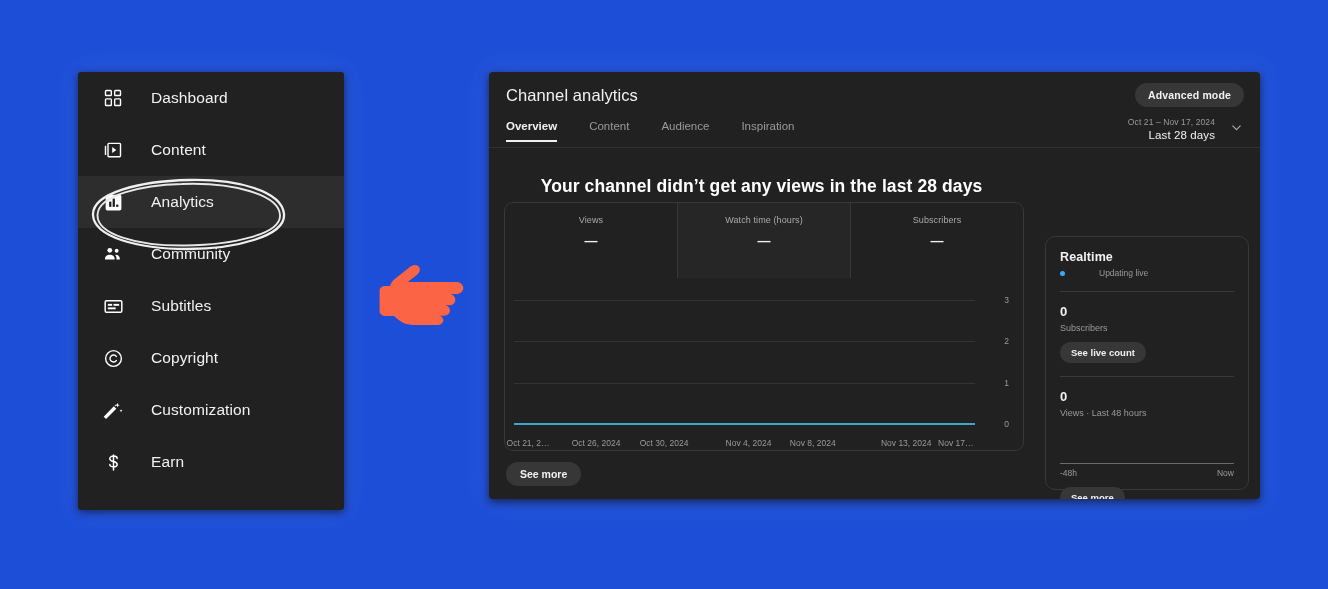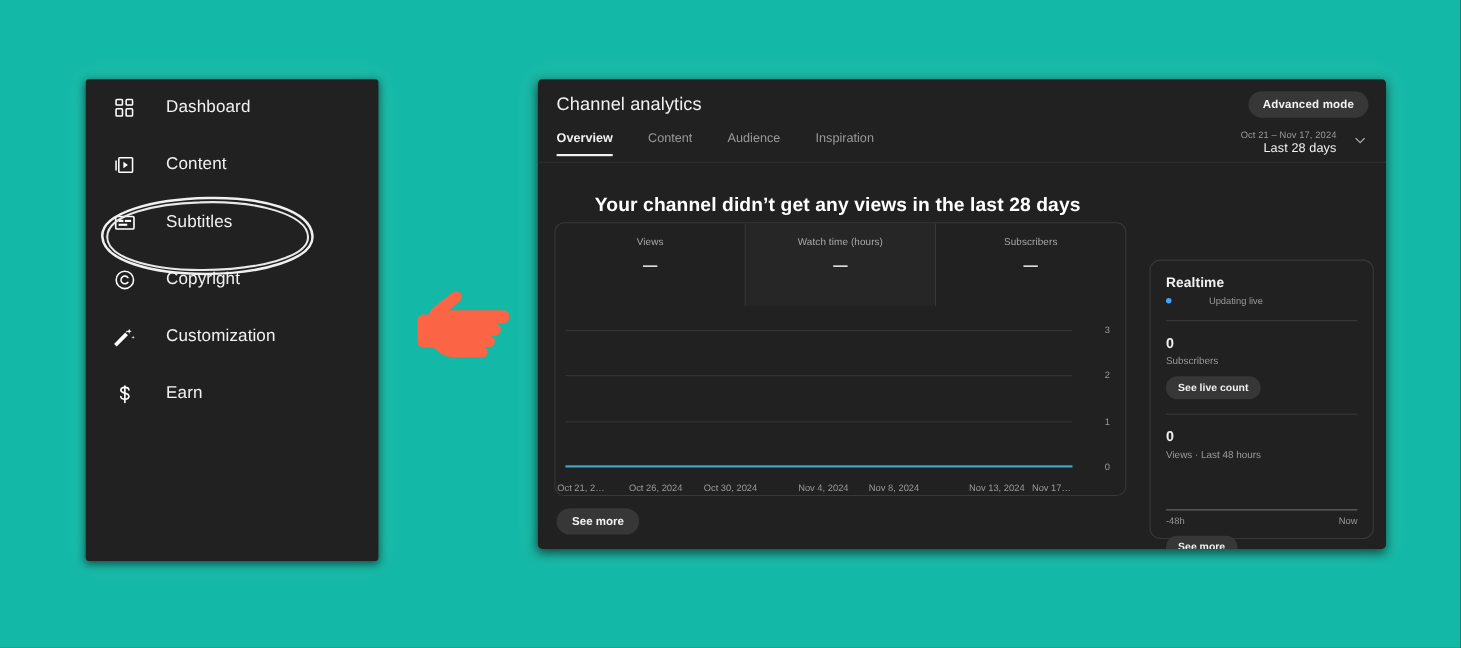--- a/index.html
+++ b/index.html
@@ -2,21 +2,21 @@
 <html><head>
 <meta charset="utf-8">
 <style>
   * { margin:0; padding:0; box-sizing:border-box; }
   html, body {
     width:1328px; height:589px;
     background:#181818;
     font-family:"Liberation Sans", sans-serif;
     overflow:hidden;
   }
-  #root { position:relative; width:1328px; height:589px; background:#14b8a6; }
+  #root { position:relative; width:1328px; height:589px; background:#1d4ed8; }
 
   
   #sidebar {
     position:absolute; left:78px; top:72px; width:266px; height:438px;
     background:#212121; border-radius:3px;
     box-shadow: 0 0 26px 6px rgba(255,255,255,0.055), 0 2px 8px rgba(0,0,0,.6);
   }
   .nav-item {
     position:relative; display:flex; align-items:center;
     height:52px; padding-left:22px; cursor:pointer;
@@ -175,21 +175,44 @@
       <span class="nav-ico">
         <svg width="20" height="20" viewBox="0 0 24 24" fill="none" stroke="currentColor" stroke-width="1.7">
           <rect x="6" y="4" width="15" height="16" rx="1"></rect>
           <path d="M3 7v11"></path>
             <path d="M11 8.5l5 3.5-5 3.5z" fill="currentColor" stroke="none"></path>
         </svg>
       </span>
       <span class="nav-label">Content</span>
     </div>
 
-
+    <div class="nav-item active">
+      <span class="nav-ico">
+        <svg width="21" height="21" viewBox="0 0 24 24">
+          <rect x="3" y="3" width="18" height="18" rx="2" fill="#ffffff"></rect>
+          <rect x="7" y="11" width="2.6" height="6" fill="#212121"></rect>
+          <rect x="11" y="7.5" width="2.6" height="9.5" fill="#212121"></rect>
+          <rect x="15" y="14.4" width="2.6" height="2.6" fill="#212121"></rect>
+        </svg>
+      </span>
+      <span class="nav-label">Analytics</span>
+    </div>
+
+    <div class="nav-item">
+      <span class="nav-ico">
+        <svg width="22" height="22" viewBox="0 0 24 24" fill="currentColor">
+          <circle cx="8.5" cy="8" r="2.6"></circle>
+            <circle cx="16" cy="8.5" r="2.1"></circle>
+          <path d="M3.2 17.2c0-2.7 2.4-4.4 5.3-4.4s5.3 1.7 5.3 4.4v.8H3.2z"></path>
+          <path d="M15 12.9c2.4.1 4.4 1.6 4.4 4.1v1h-3.6v-1c0-1.6-.5-2.9-1.4-3.8z"></path>
+          <path d="M2.2 5.4l1.1 1.4M4.6 3.6l.4 1.7"></path>
+        </svg>
+      </span>
+      <span class="nav-label">Community</span>
+    </div>
 
     <div class="nav-item">
       <span class="nav-ico">
         <svg width="21" height="21" viewBox="0 0 24 24" fill="none" stroke="currentColor" stroke-width="1.7">
           <rect x="2.5" y="5.5" width="19" height="13" rx="1.4"></rect>
           <rect x="5.5" y="9" width="5" height="2.2" fill="currentColor" stroke="none"></rect>
           <rect x="12" y="9" width="6.5" height="2.2" fill="currentColor" stroke="none"></rect>
           <rect x="5.5" y="13" width="9" height="2.2" fill="currentColor" stroke="none"></rect>
         </svg>
       </span>

